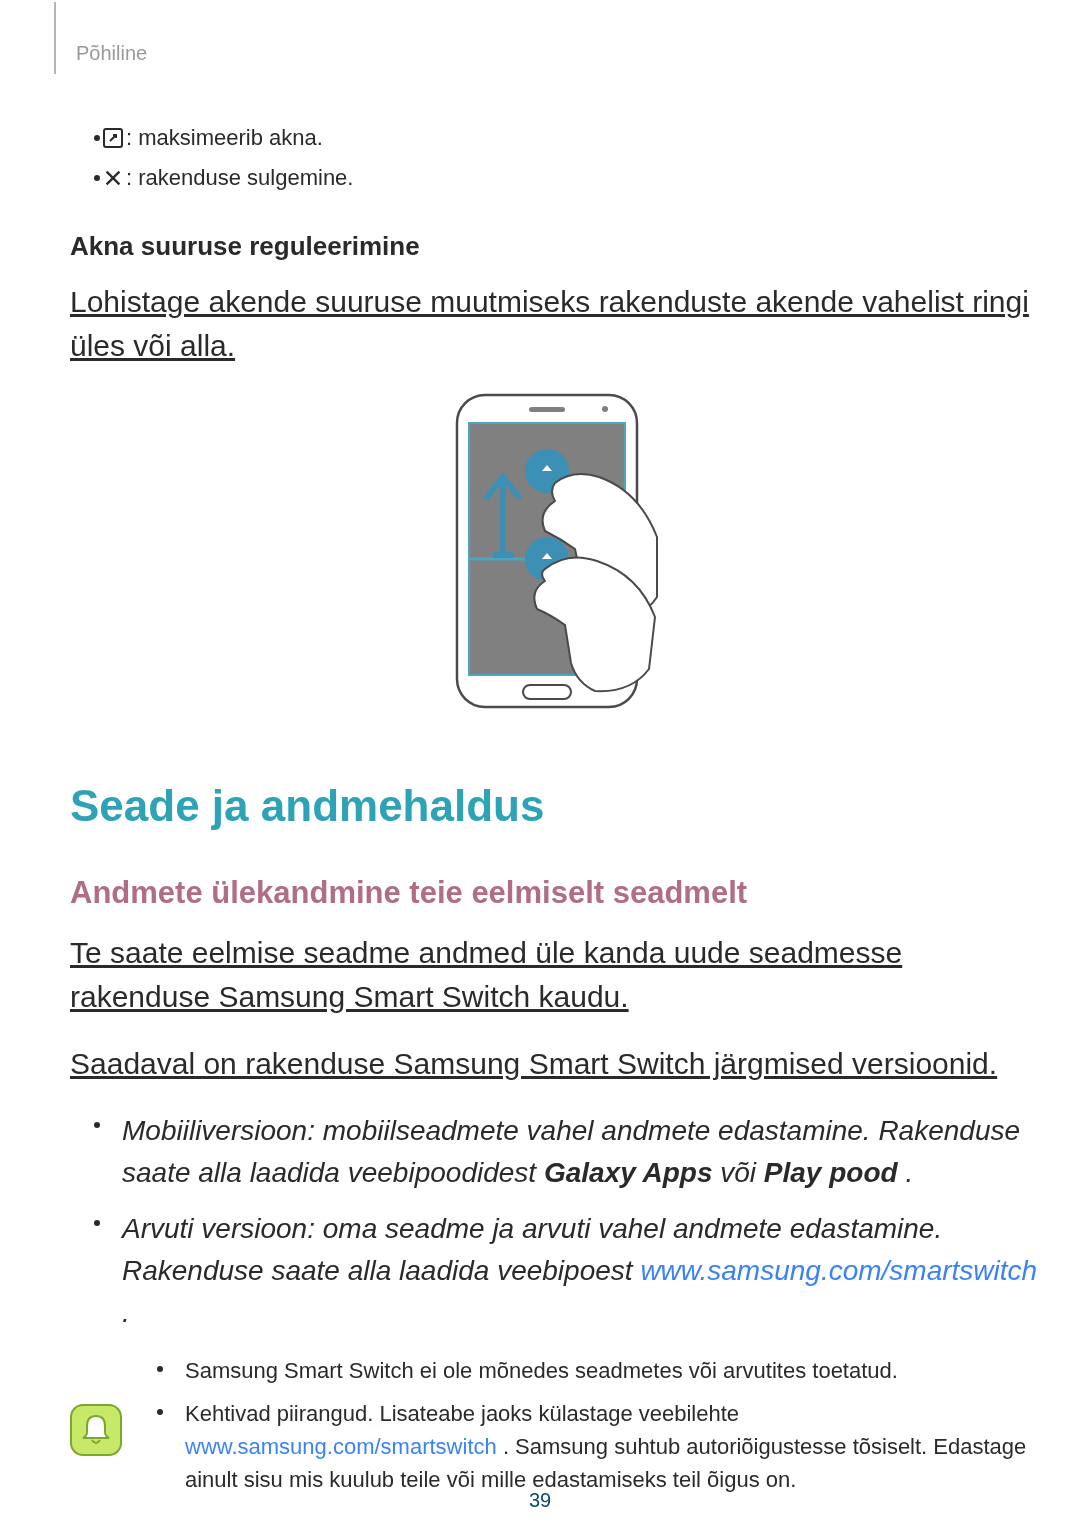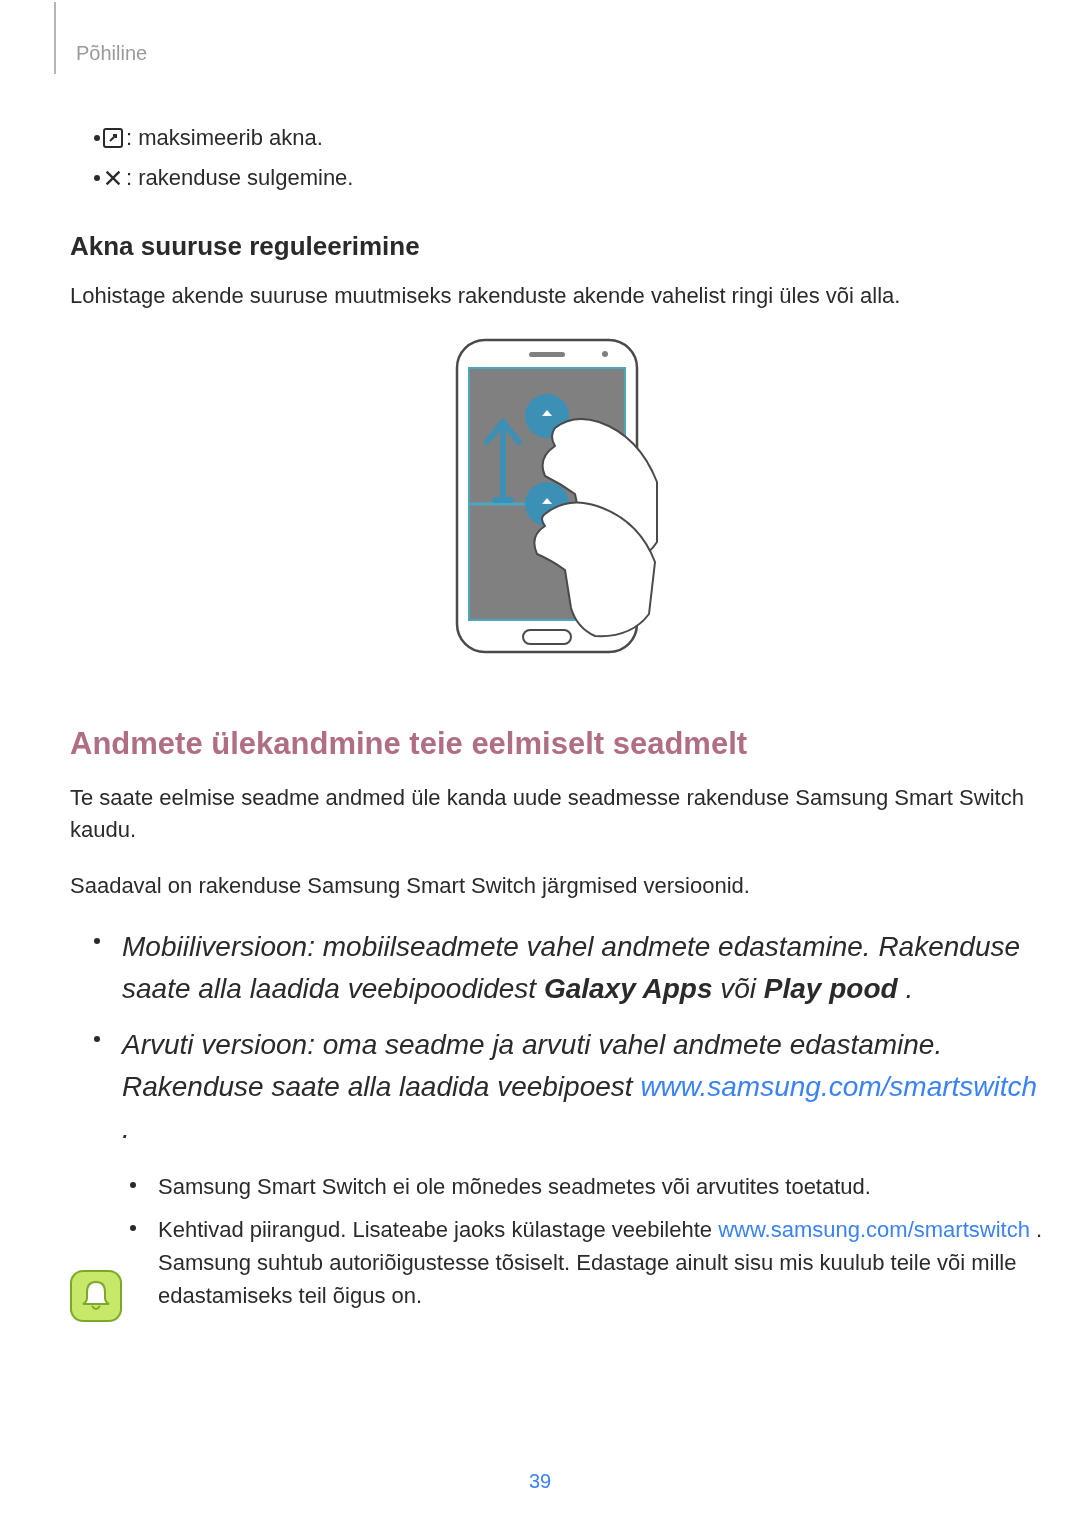--- a/index.html
+++ b/index.html
@@ -56,23 +56,24 @@
     align-items: center;
     justify-content: center;
     flex: 0 0 auto;
   }
   .h3 {
     font-size: 26px;
     font-weight: bold;
     margin: 0 0 18px 0;
   }
   .body-text {
-    font-size: 22px;
+    font-size: 30px;
     line-height: 1.45;
     margin: 0 0 24px 0;
+    text-decoration: underline;
   }
   .illustration {
     display: flex;
     justify-content: center;
     margin: 10px 0 70px 0;
   }
   .h1 {
     font-size: 44px;
     font-weight: bold;
     color: #2ea3b7;
@@ -106,22 +107,22 @@
     height: 6px;
     background: #2a2a2a;
     border-radius: 50%;
   }
   .link {
     color: #3b82f6;
     text-decoration: none;
   }
   .note-block {
     display: flex;
-    gap: 8px;
-    align-items: flex-end;
+    gap: 35px;
+    align-items: center;
     margin-top: 6px;
   }
   .note-icon {
     width: 52px;
     height: 52px;
     flex: 0 0 auto;
   }
   .note-list {
     list-style: none;
     padding: 0;
@@ -145,21 +146,21 @@
     background: #2a2a2a;
     border-radius: 50%;
   }
   .page-num {
     position: absolute;
     bottom: 34px;
     left: 0;
     right: 0;
     text-align: center;
     font-size: 20px;
-    color: #3b82f6;
+    color: #0c4a6e;
   }
   .bold { font-weight: bold; }
 </style>
 </head>
 <body>
 
 <div class="page">
 
   <div class="running-head">
     <span class="head-rule"></span>
@@ -218,20 +219,21 @@
 
       <g fill="#ffffff" stroke="#4a4a4a" stroke-width="2" stroke-linejoin="round">
         <path d="M108 92 q18 -14 44 -6 q40 14 58 60 l0 60 q-14 22 -48 24 q-20 -6 -24 -24 l-10 -48 q-14 -10 -30 -18 q-8 -18 10 -30 q-6 -10 0 -18 z"></path>
         <path d="M98 178 q22 -18 52 -8 q42 14 58 56 l-6 52 q-18 24 -54 22 q-18 -8 -24 -28 l-6 -38 q-14 -10 -28 -16 q-8 -18 8 -28 q-6 -8 0 -12 z"></path>
       </g>
 
       <rect x="76" y="294" width="48" height="14" rx="7" fill="none" stroke="#4a4a4a" stroke-width="2"></rect>
     </svg>
   </div>
 
+  <div class="h1">Seade ja andmehaldus</div>
 
   <div class="h2">Andmete ülekandmine teie eelmiselt seadmelt</div>
 
   <p class="body-text">Te saate eelmise seadme andmed üle kanda uude seadmesse rakenduse Samsung Smart Switch kaudu.</p>
   <p class="body-text">Saadaval on rakenduse Samsung Smart Switch järgmised versioonid.</p>
 
   <ul class="std-list">
     <li>
       <span>Mobiiliversioon: mobiilseadmete vahel andmete edastamine. Rakenduse saate alla laadida veebipoodidest </span>
       <span class="bold">Galaxy Apps</span>

